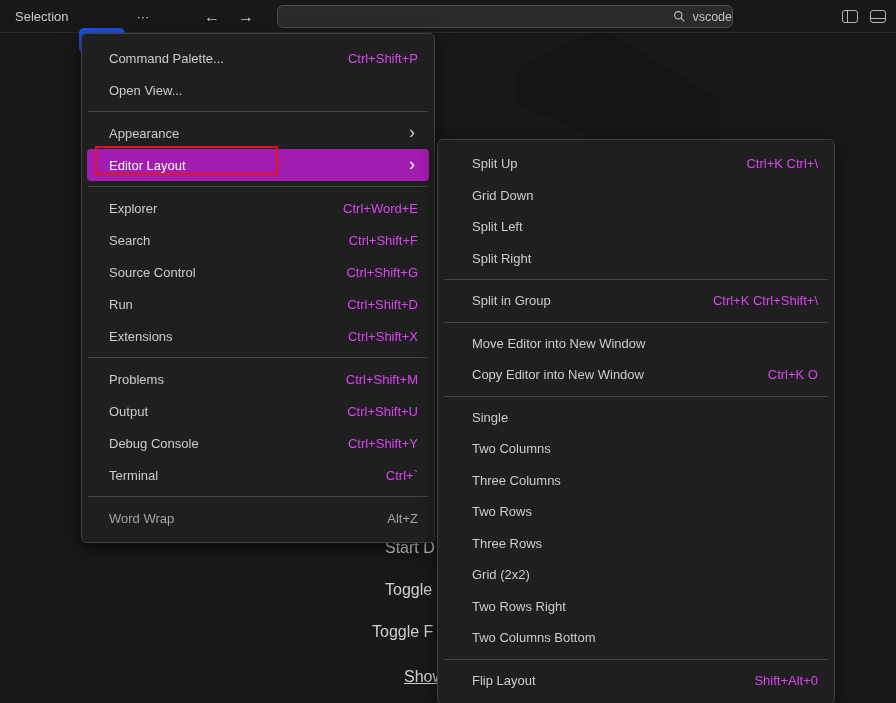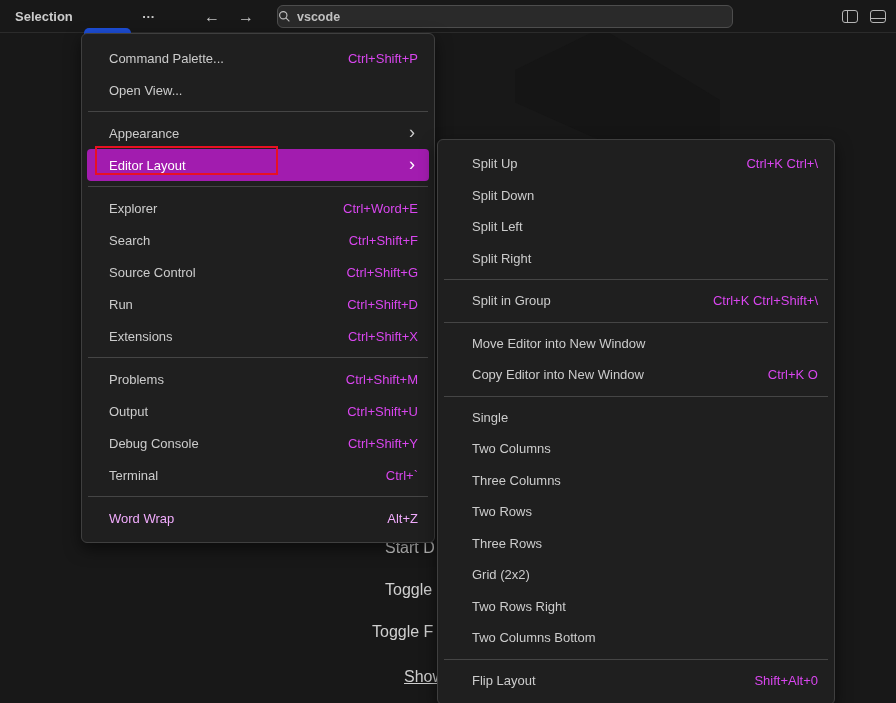--- a/index.html
+++ b/index.html
@@ -3,29 +3,29 @@
 <meta charset="utf-8">
 <style>
   * { margin:0; padding:0; box-sizing:border-box; }
   html,body { width:896px; height:703px; overflow:hidden; background:#181818;
               font-family:"Liberation Sans", sans-serif; }
   .stage { position:relative; width:896px; height:703px; background:#181818; }
 
   
   .titlebar { position:absolute; left:0; top:0; width:896px; height:33px;
               background:#181818; border-bottom:1px solid #2b2b2b; z-index:5;
-              display:flex; align-items:center;font-weight:bold; }
+              display:flex; align-items:center; }
   .tb-menus { display:flex; align-items:center; margin-left:6px; gap:2px; }
   .tb-btn { color:#cccccc; font-size:13px; padding:5px 9px; border-radius:5px; cursor:default; }
   .tb-btn.active { background:#1d4ed8;margin-top:48px; }
   .tb-nav { position:absolute; left:204px; top:0; height:33px; display:flex; align-items:center; gap:18px; }
   .tb-arrow { color:#c5c5c5; font-size:16px; line-height:1; }
   .searchbox { position:absolute; left:277px; top:5px; width:456px; height:23px;
                background:#2a2a2a; border:1px solid #4d4d4d; border-radius:6px;
-               display:flex; align-items:center; justify-content:flex-start; gap:6px;
+               display:flex; align-items:center; justify-content:flex-end; gap:6px;
                color:#c0c0c0; font-size:12.5px; }
   .searchbox svg { display:block; }
   .tb-right { position:absolute; right:10px; top:0; height:33px; display:flex; align-items:center; gap:12px; }
   .tb-icon { width:16px; height:13px; border:1px solid #b5b5b5; border-radius:3px; position:relative; display:inline-block; }
   .tb-icon.sidebar::after { content:""; position:absolute; top:0; bottom:0; left:4px; width:1px; background:#b5b5b5; }
   .tb-icon.panel::after { content:""; position:absolute; left:0; right:0; bottom:3px; height:1px; background:#b5b5b5; }
 
   
   .watermark { position:absolute; left:515px; top:28px; width:205px; height:120px; z-index:0;
                background:#141414; opacity:.75;
@@ -38,21 +38,21 @@
   .viewmenu { left:81px; top:33px; width:354px; z-index:10; }
   .submenu  { left:437px; top:139px; width:398px; z-index:11; }
   .mi { display:flex; align-items:center; margin:0 5px; padding:0 11px 0 22px;
         border-radius:4px; height:32px; cursor:default; }
   .submenu .mi { height:31.5px; padding-left:29px; }
   .mi .lbl { white-space:nowrap; }
   .mi .sc  { margin-left:auto; padding-left:40px; color:#d946ef; white-space:nowrap; }
   .mi .chev{ margin-left:auto; font-size:18px; line-height:1; color:#cccccc; padding-right:3px; transform:translateY(-1px); }
   .mi.hl { background:#a21caf; color:#ffffff; }
   .mi.hl .sc, .mi.hl .chev { color:#ffffff; }
-  .mi.disabled .lbl, .mi.disabled .sc { color:#f0abfc; }
+  .mi.disabled .lbl, .mi.disabled .sc { color:#a3a3a3; }
   .msep { height:1px; background:#454545; margin:5px 6px; }
 
   
   .annotation-box { position:absolute; left:95px; top:146px; width:183px; height:29px;
                     border:2px solid #e81123; z-index:20; pointer-events:none; }
 </style>
 </head>
 <body>
 
 <div class="stage">
@@ -147,21 +147,21 @@
       <span class="sc">Alt+Z</span>
     </div>
   </div>
 
   <div class="cmenu submenu">
     <div class="mi">
       <span class="lbl">Split Up</span>
       <span class="sc">Ctrl+K Ctrl+\</span>
     </div>
     <div class="mi">
-      <span class="lbl">Split Down</span>
+      <span class="lbl">Grid Down</span>
     </div>
     <div class="mi">
       <span class="lbl">Split Left</span>
     </div>
     <div class="mi">
       <span class="lbl">Split Right</span>
     </div>
     <div class="msep"></div>
     <div class="mi">
       <span class="lbl">Split in Group</span>

